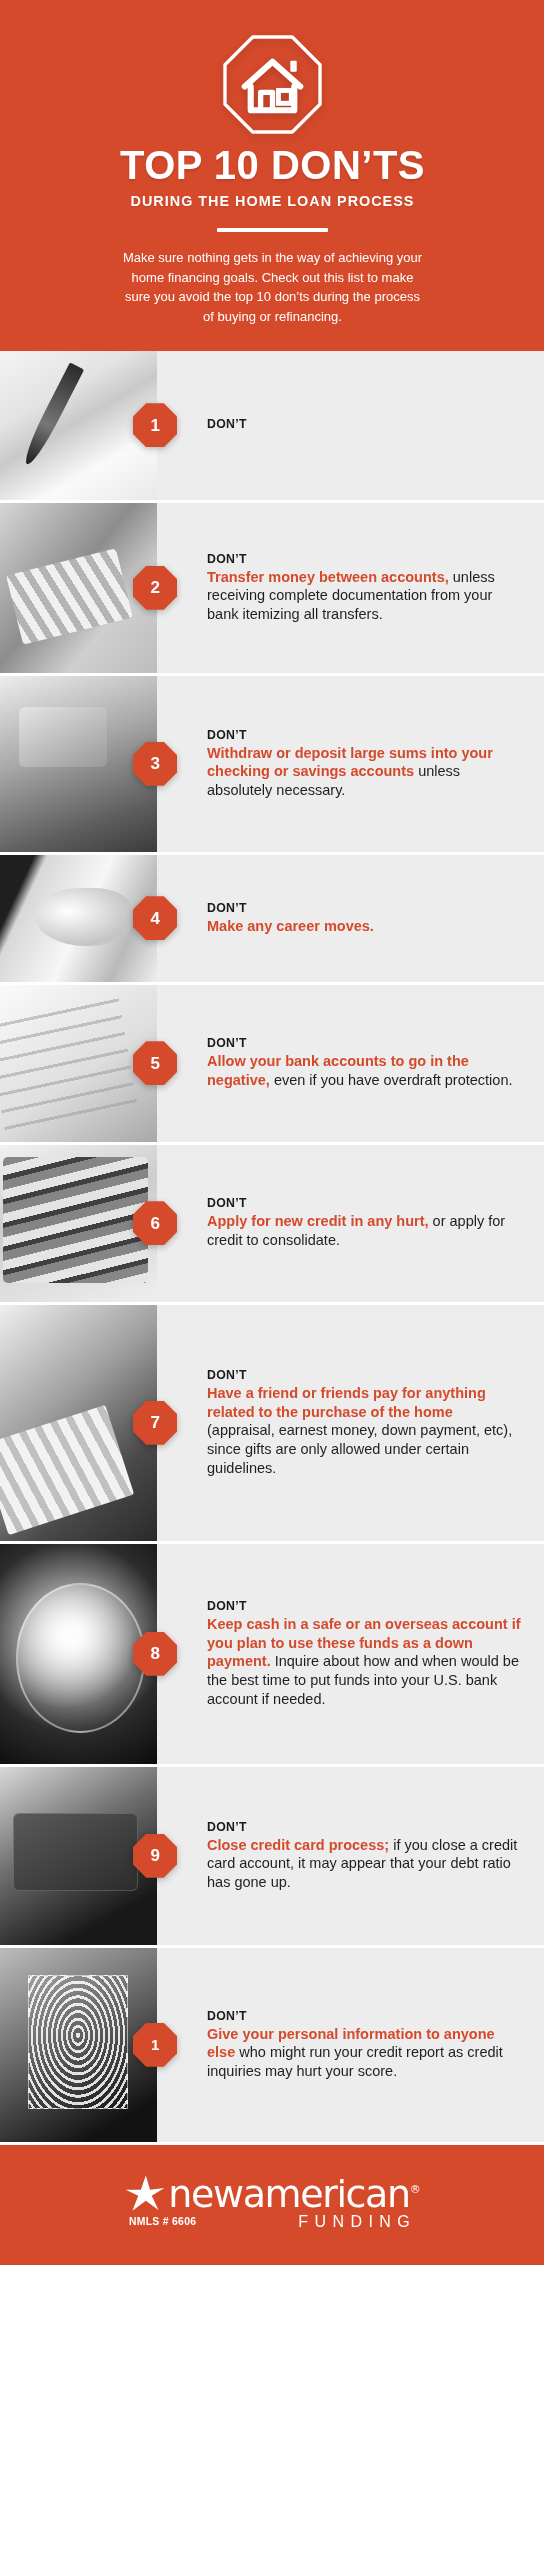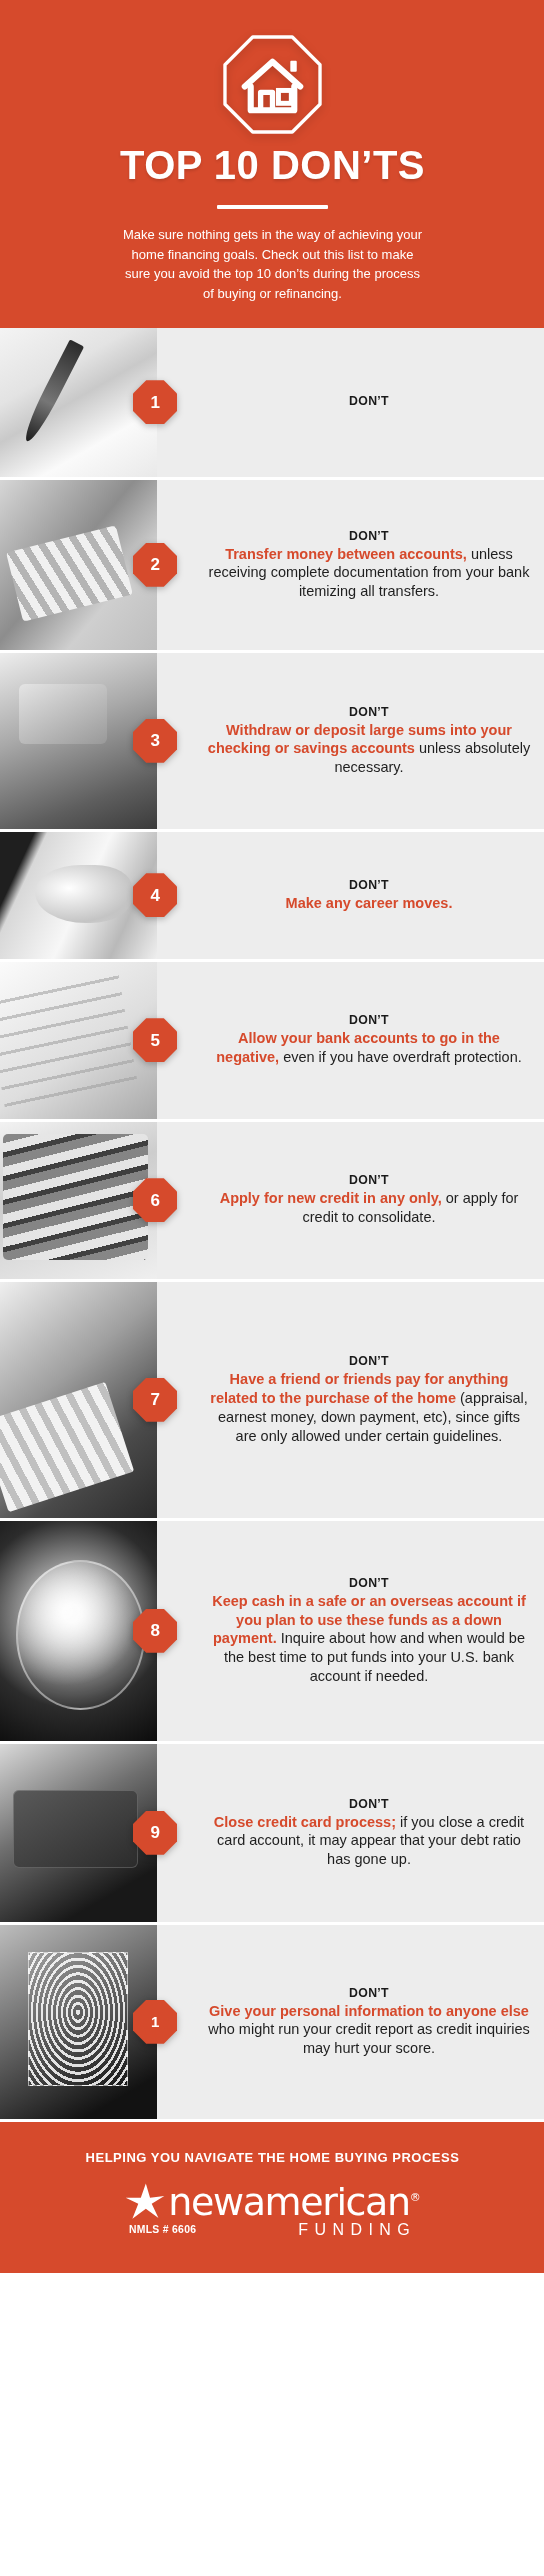--- a/index.html
+++ b/index.html
@@ -44,22 +44,22 @@
   .row {
     position:relative; display:flex; width:100%;
     background:#EDEDED; margin-bottom:3px;
   }
   .row-img {
     width:157px; flex:0 0 157px; position:relative; overflow:hidden;
     background:#9a9a9a;
   }
   .row-img .ph { position:absolute; inset:0; }
   .row-text {
-    flex:1 1 auto; background:#EDEDED; padding:18px 14px 18px 50px;
-    display:flex; flex-direction:column; justify-content:center;text-align:center;
+    flex:1 1 auto; background:#EDEDED; padding:18px 24px 18px 50px;
+    display:flex; flex-direction:column; justify-content:center;
   }
   .dont {
     color:#1a1a1a; font-size:12.3px; font-weight:bold; letter-spacing:0.3px;
     margin-bottom:2px;
   }
   .body-text {
     font-size:14.5px; line-height:1.3; color:#1f1f1f; font-weight:400;
   }
   .body-text .hl { color:#D64A2C; font-weight:bold; }
 
@@ -155,20 +155,21 @@
       <svg class="octa-logo" viewBox="0 0 100 100">
         <polygon points="30,2 70,2 98,30 98,70 70,98 30,98 2,70 2,30" fill="none" stroke="#ffffff" stroke-width="3.4" stroke-linejoin="round"></polygon>
         <polyline points="22,52 50,27 78,52" fill="none" stroke="#ffffff" stroke-width="6.2" stroke-linecap="round" stroke-linejoin="round"></polyline>
         <rect x="68" y="26" width="6.5" height="11" fill="#ffffff" rx="1"></rect>
         <path d="M28 52 L28 76 L72 76 L72 52" fill="none" stroke="#ffffff" stroke-width="6.2" stroke-linejoin="round" stroke-linecap="round"></path>
         <path d="M38 76 L38 58 L50 58 L50 76" fill="none" stroke="#ffffff" stroke-width="5.4" stroke-linejoin="round"></path>
         <rect x="56" y="56" width="13" height="13" fill="none" stroke="#ffffff" stroke-width="5"></rect>
       </svg>
     </div>
     <div class="title">TOP 10 DON’TS</div>
+    <div class="subtitle">DURING THE HOME LOAN PROCESS</div>
     <div class="divider"></div>
     <div class="intro">Make sure nothing gets in the way of achieving your home financing goals. Check out this list to make sure you avoid the top 10 don’ts during the process of buying or refinancing.</div>
   </div>
 
   <div class="list">
 
     <div class="row" style="min-height:149px">
       <div class="row-img">
         <div class="ph ph-pen"></div>
       </div>
@@ -249,21 +250,21 @@
       <div class="row-img">
         <div class="ph ph-cards"></div>
       </div>
       <div class="badge">
         <div class="oct"></div>
         <span>6</span>
       </div>
       <div class="row-text">
         <div class="dont">DON’T</div>
         <div class="body-text">
-          <span class="hl">Apply for new credit in any only,</span><span> or apply for credit to consolidate.</span>
+          <span class="hl">Apply for new credit in any hurt,</span><span> or apply for credit to consolidate.</span>
         </div>
       </div>
     </div>
 
     <div class="row" style="min-height:236px">
       <div class="row-img">
         <div class="ph ph-pay"></div>
       </div>
       <div class="badge">
         <div class="oct"></div>
@@ -321,21 +322,20 @@
         <div class="dont">DON’T</div>
         <div class="body-text">
           <span class="hl">Give your personal information to anyone else</span><span> who might run your credit report as credit inquiries may hurt your score.</span>
         </div>
       </div>
     </div>
 
   </div>
 
   <div class="footer">
-    <div class="footer-tag">HELPING YOU NAVIGATE THE HOME BUYING PROCESS</div>
     <div class="brandline">
       <svg class="star-svg" viewBox="0 0 100 100">
         <path d="M52 6 L62 40 L96 36 L66 54 L82 88 L52 66 L20 90 L34 54 L4 40 L40 40 Z" fill="#ffffff"></path>
       </svg>
       <div class="brandword"><span>newamerican</span><span class="reg">®</span></div>
     </div>
     <div class="subbrand-row">
       <div class="nmls">NMLS # 6606</div>
       <div class="funding">FUNDING</div>
     </div>

